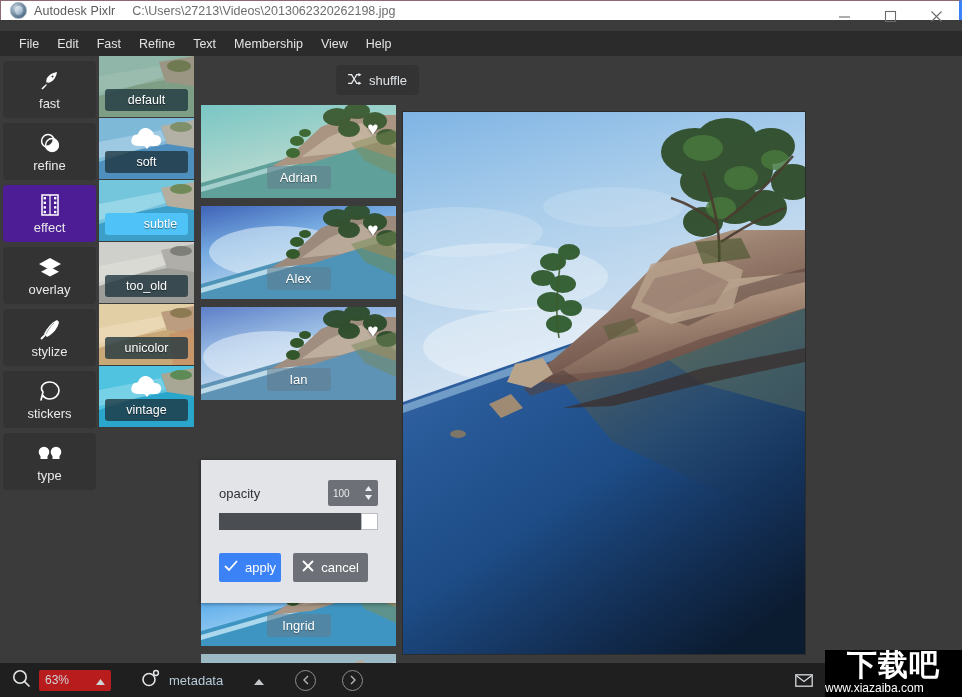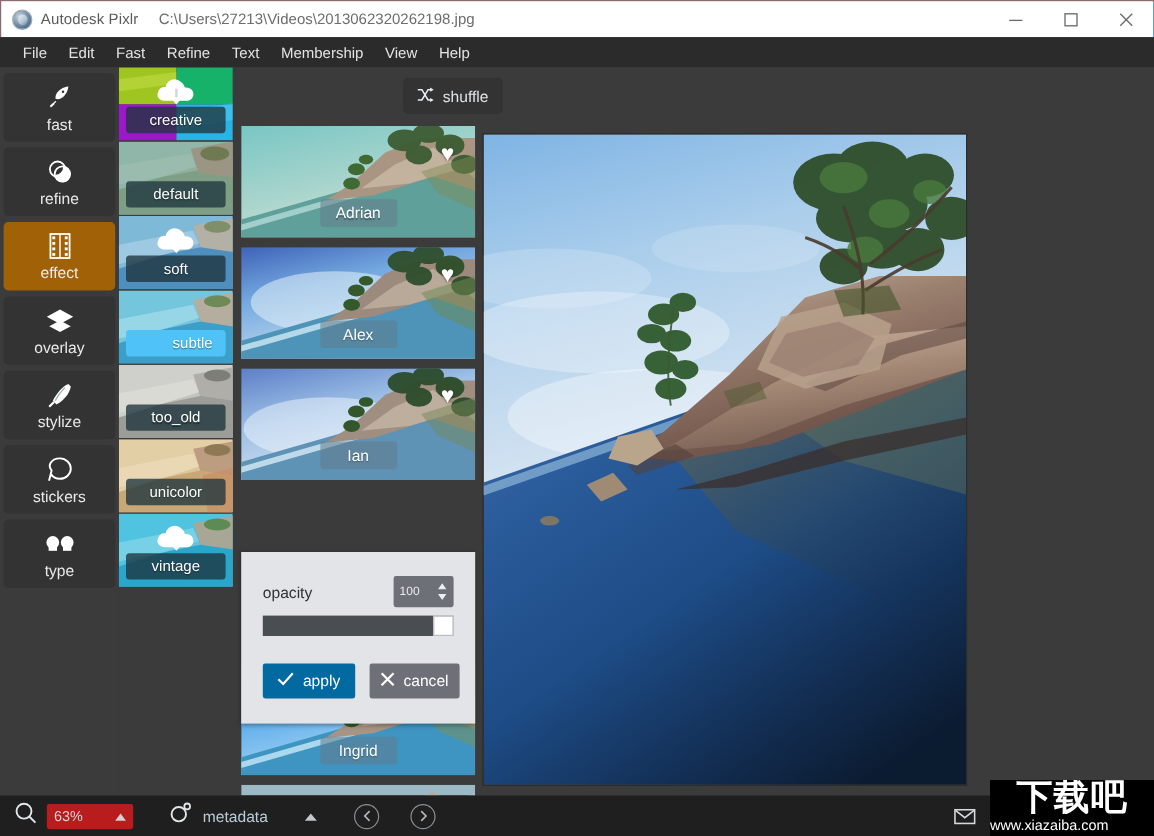--- a/index.html
+++ b/index.html
@@ -12,25 +12,25 @@
   #app {
     position: relative;
     width: 962px; height: 697px;
     background: #3b3b3b;
     overflow: hidden;
   }
 
   
   .titlebar {
     position: absolute; left: 0; top: 0;
-    width: 962px; height: 31px;
+    width: 962px; height: 20px;
     background: #ffffff;
     border-top: 1px solid #8d6a70;
     border-left: 1px solid #8d6a70;
-    border-right: 1px solid #3b82f6;
+    border-right: 3px solid #3b82f6;
     display: flex; align-items: center;
   }
   .tb-icon {
     width: 17px; height: 17px; margin-left: 9px; margin-right: 7px;
     border-radius: 50%;
     background: radial-gradient(circle at 35% 32%, #cfd8e0 0%, #7b94ab 45%, #2f4f6d 100%);
     border: 1px solid #9aa8b4;
     position: relative;
     flex: 0 0 auto;
   }
@@ -91,21 +91,21 @@
     position: relative;
     width: 93px; height: 57px;
     margin: 3px auto 5px auto;
     background: #333333;
     border-radius: 4px;
     display: flex; flex-direction: column;
     align-items: center; justify-content: center;
     gap: 2px;
     cursor: default;
   }
-  .tool.active { background: #a16207; }
+  .tool.active { background: #4c1d95; }
   .tool .ico { height: 25px; display:flex; align-items:center; justify-content:center; color:#fff; }
   .tool .lbl { font-size: 13px; color: #e9e9e9; line-height: 15px; }
 
   
   .catcol {
     position: absolute; left: 99px; top: 0;
     width: 97px; height: 607px;
     background: #3b3b3b;
     overflow: hidden;
   }
@@ -201,21 +201,21 @@
   }
   .slider .knob {
     position:absolute; right:0; top:0; width:17px; height:17px;
     background:#ffffff; border:1px solid #b9bcc0;
   }
   .btnrow { position:absolute; left:18px; top:93px; display:flex; gap:12px; }
   .dbtn {
     height:29px; display:flex; align-items:center; justify-content:center;
     gap:7px; font-size:13px; color:#ffffff; border-radius:2px; cursor:default;
   }
-  .dbtn.apply { width:77px; background:#0369a1; }
+  .dbtn.apply { width:62px; background:#3b82f6; }
   .dbtn.cancel { width:75px; background:#6d7177; }
 
   
   .canvaswrap {
     position: absolute; left: 403px; top: 56px;
     width: 402px; height: 542px;
     overflow: hidden;
     box-shadow: 0 0 0 1px rgba(0,0,0,.25);
   }
 
@@ -507,41 +507,20 @@
             <rect x="3.5" y="12" width="7" height="4" fill="#fff"></rect>
             <rect x="15.5" y="12" width="7" height="4" fill="#fff"></rect>
           </svg>
         </span>
         <span class="lbl">type</span>
       </div>
     </div>
 
     <div class="catcol">
 
-      <div class="cat">
-        <div class="thumbimg">
-          <svg width="95" height="61" viewBox="0 0 95 61" preserveAspectRatio="none">
-            <rect x="0" y="0" width="48" height="31" fill="#9fc520"></rect>
-            <rect x="48" y="0" width="47" height="31" fill="#16b26a"></rect>
-            <rect x="0" y="31" width="48" height="30" fill="#9b19c8"></rect>
-            <rect x="48" y="31" width="47" height="30" fill="#27b5e8"></rect>
-            <path d="M0,10 L48,4 L48,14 L0,20 Z" fill="#c8e04a" opacity=".5"></path>
-            <path d="M48,38 L95,30 L95,44 L48,52 Z" fill="#55cdf0" opacity=".45"></path>
-          </svg>
-        </div>
-        <div class="dl">
-          <svg width="38" height="27" viewBox="0 0 38 27">
-            <path d="M10,22 C4,22 2,18 4,14 C5,11 8,10 10,10.6 C11,5.5 16,3 20,4.6 C24,6 26,9.5 26,11 C31,10.5 34,14 33,18 C32.4,20.6 30,22 28,22 Z" fill="#fff"></path>
-            <path d="M19,11 L19,20" stroke="#fff" stroke-width="4"></path>
-            <path d="M13,18 L19,25 L25,18 Z" fill="#fff"></path>
-            <path d="M19,12 L19,19" stroke="#cfd8dc" stroke-width="2"></path>
-          </svg>
-        </div>
-        <div class="cname dk">creative</div>
-      </div>
 
       <div class="cat">
         <div class="thumbimg">
           <svg width="95" height="61" viewBox="0 0 95 61" preserveAspectRatio="none">
             <rect width="95" height="61" fill="#8fb6a9"></rect>
             <path d="M0,40 L95,12 L95,61 L0,61 Z" fill="#7e9f86"></path>
             <path d="M60,6 L95,0 L95,30 L66,26 Z" fill="#9b9584"></path>
             <ellipse cx="80" cy="10" rx="12" ry="6" fill="#6f7a52"></ellipse>
             <path d="M0,20 L60,10 L66,24 L0,36 Z" fill="#a8c4b4" opacity=".45"></path>
           </svg>

